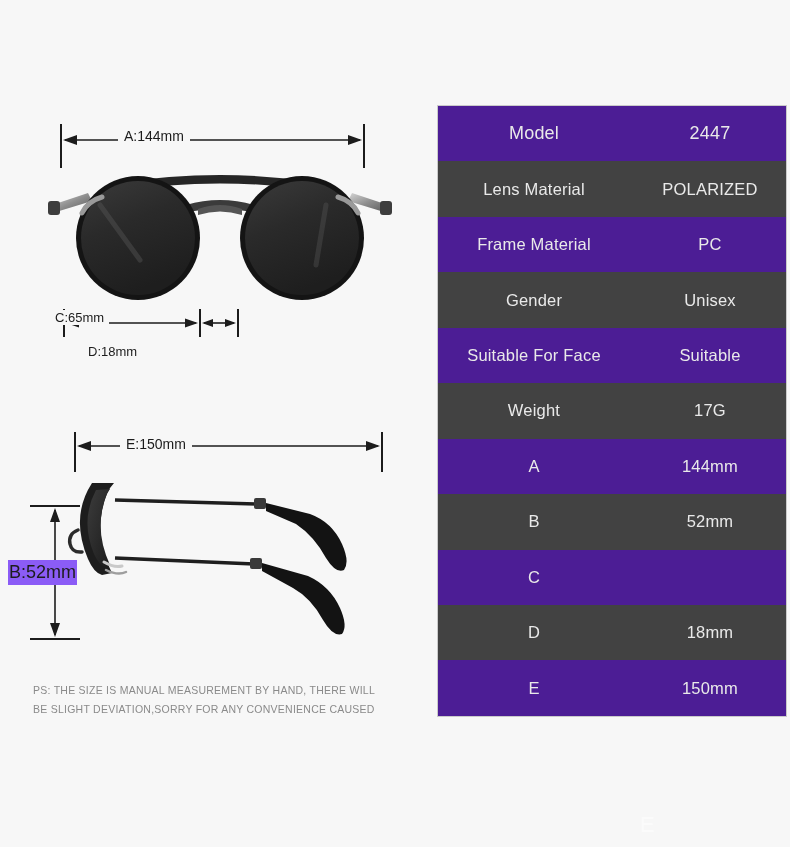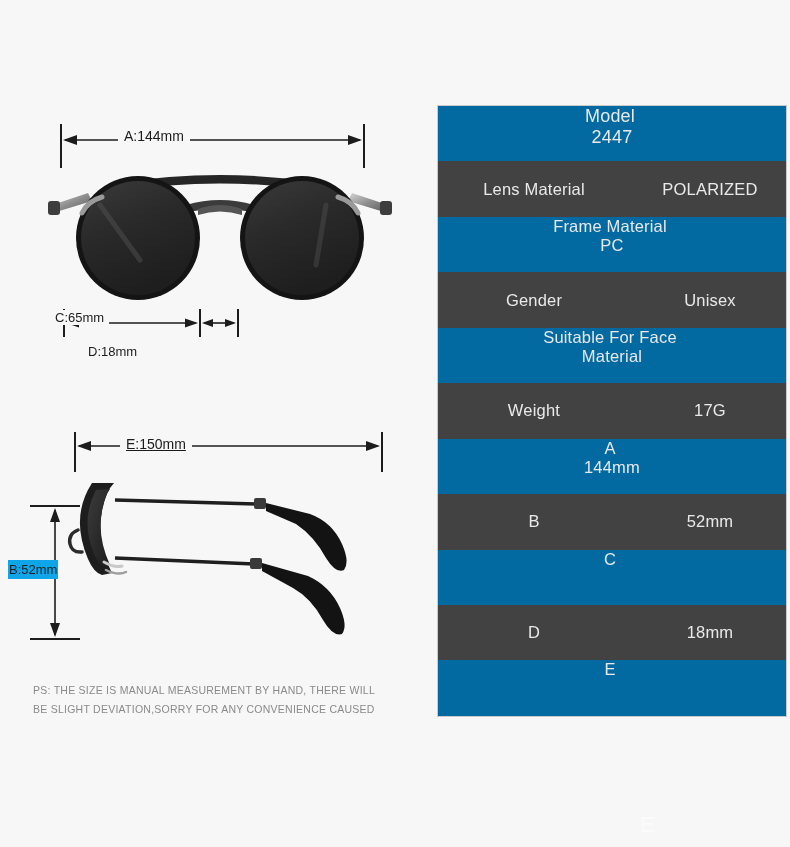--- a/index.html
+++ b/index.html
@@ -48,24 +48,24 @@
   }
 
   .dimlabel {
     position: absolute;
     font-size: 14px;
     color: #1c1c1c;
     white-space: nowrap;
     font-family: "Liberation Sans", sans-serif;
   }
   .dimlabel.a  { left: 118px; top: 128px; background: #f7f7f7; padding: 0 6px; }
-  .dimlabel.e  { left: 120px; top: 436px; background: #f7f7f7; padding: 0 6px; text-decoration: underline; }
+  .dimlabel.e  { left: 120px; top: 436px; background: #f7f7f7; padding: 0 6px; }
   .dimlabel.c  { left: 50px;  top: 310px; background: #f7f7f7; padding: 0 5px; font-size: 13px; }
   .dimlabel.d  { left: 88px;  top: 344px; font-size: 13px; }
-  .dimlabel.b  { left: 0px;   top: 60px;  font-size: 13px; background: #0ea5e9; padding: 2px 1px; }
+  .dimlabel.b  { left: 0px;   top: 60px;  font-size: 18px; background: #8b5cf6; padding: 2px 1px; }
 
   
   .glasses-front {
     position: absolute;
     left: 30px; top: 165px;
     width: 380px; height: 145px;
   }
   .glasses-side {
     position: absolute;
     left: 58px; top: 478px;
@@ -91,21 +91,21 @@
     width: 348px; height: 610px;
     background: #2e2e2e;
     box-shadow: 0 0 0 1px rgba(0,0,0,0.18);
   }
   .spec-row {
     display: flex;
     align-items: center;
     height: 55.45px;
     width: 100%;
   }
-  .spec-row.odd  { background: #0369a1; flex-direction: column; }
+  .spec-row.odd  { background: #4c1d95; }
   .spec-row.even { background: #424242; }
 
   .spec-label {
     width: 196px;
     text-align: center;
     color: #e9e9e9;
     font-size: 16.5px;
     font-family: "Liberation Sans", sans-serif;
     letter-spacing: 0.2px;
     padding-right: 4px;
@@ -262,21 +262,21 @@
       <div class="spec-row odd">
         <div class="spec-label">Frame Material</div>
         <div class="spec-value">PC</div>
       </div>
       <div class="spec-row even">
         <div class="spec-label">Gender</div>
         <div class="spec-value">Unisex</div>
       </div>
       <div class="spec-row odd">
         <div class="spec-label">Suitable For Face</div>
-        <div class="spec-value">Material</div>
+        <div class="spec-value">Suitable</div>
       </div>
       <div class="spec-row even">
         <div class="spec-label">Weight</div>
         <div class="spec-value">17G</div>
       </div>
       <div class="spec-row odd">
         <div class="spec-label">A</div>
         <div class="spec-value">144mm</div>
       </div>
       <div class="spec-row even">
@@ -285,17 +285,18 @@
       </div>
       <div class="spec-row odd">
         <div class="spec-label">C</div>
       </div>
       <div class="spec-row even">
         <div class="spec-label">D</div>
         <div class="spec-value">18mm</div>
       </div>
       <div class="spec-row odd">
         <div class="spec-label">E</div>
+        <div class="spec-value">150mm</div>
       </div>
     </div>
 
   <div class="watermark">E</div>
 </div>
 
 </body></html>

